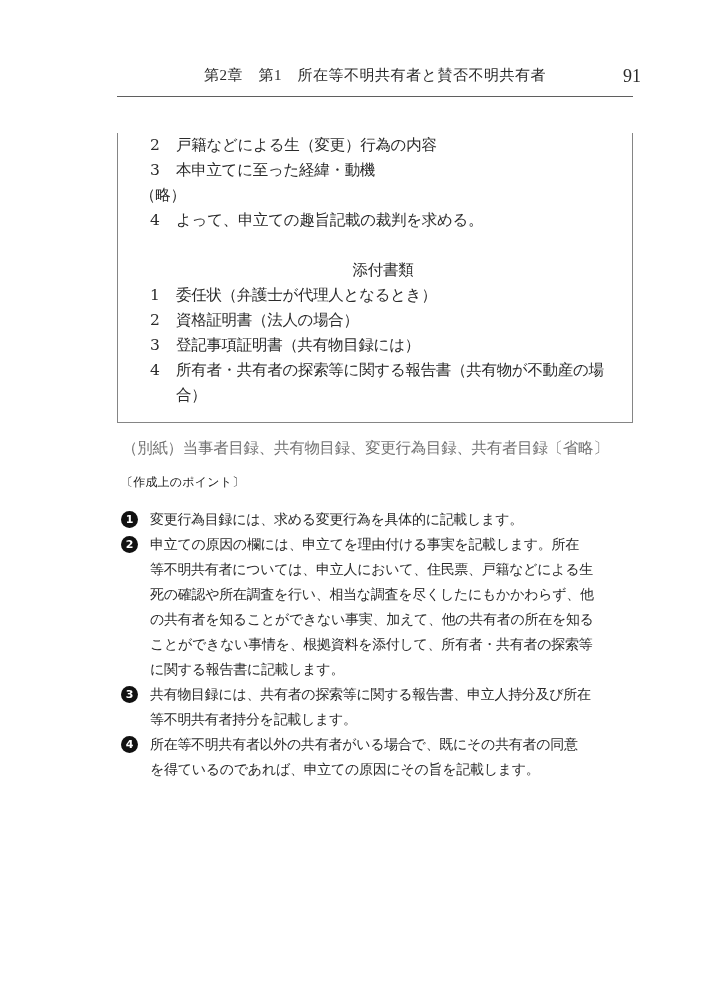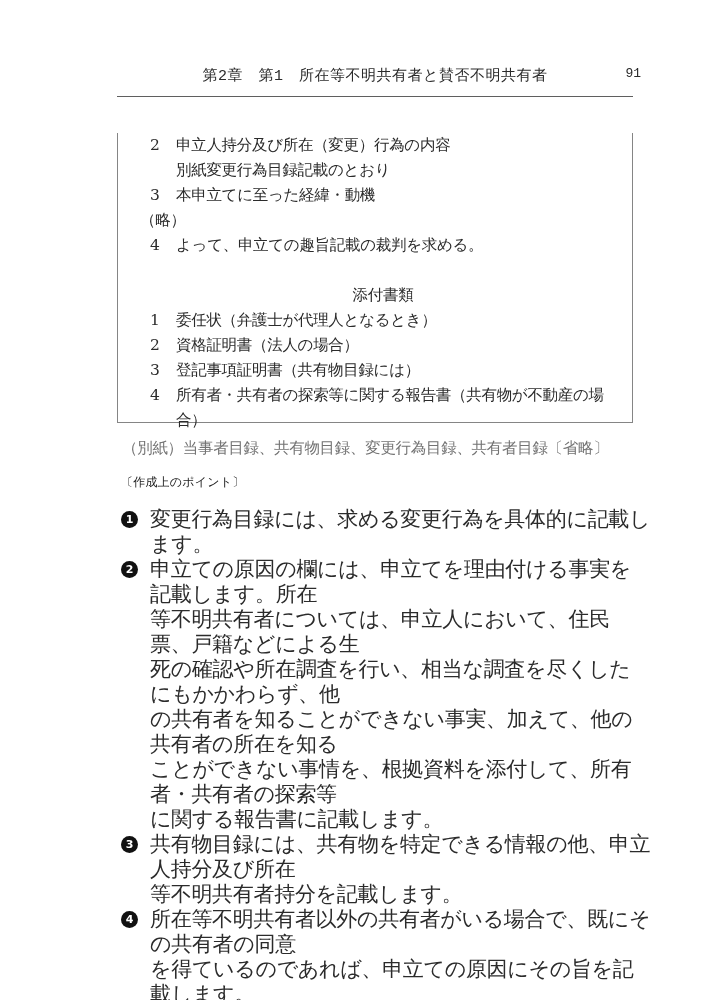--- a/index.html
+++ b/index.html
@@ -10,27 +10,27 @@
     background:#ffffff;
     color:#262626;
     font-family:"DejaVu Serif","Liberation Serif",serif;
     overflow:hidden;
   }
   
   .running-head{
     position:absolute;left:117px;top:66px;width:516px;
     border-bottom:1px solid #5f5f5f;
     padding-bottom:11px;
-    font-family:Liberation Mono, monospace;
+    font-family:Liberation Serif, serif;
     font-size:15px;letter-spacing:0.5px;
     text-align:center;color:#2a2a2a;
   }
   .running-head .pageno{
     position:absolute;right:-8px;top:0;
-    font-size:13px;letter-spacing:0;
+    font-size:18px;letter-spacing:0;
   }
   
   .doc-box{
     position:absolute;left:117px;top:133px;width:516px;height:290px;
     border-left:1px solid #858585;
     border-right:1px solid #858585;
     border-bottom:1px solid #858585;
     box-sizing:border-box;
     font-size:15.5px;letter-spacing:-0.3px;line-height:25px;
     color:#2b2b2b;
@@ -59,40 +59,39 @@
   }
   .point{display:flex;align-items:flex-start;}
   .pt-marker{
     flex:0 0 17px;height:17px;margin-top:4px;margin-right:12px;
     background:#111;border-radius:50%;
     color:#fff;font-family:"DejaVu Sans","Liberation Sans",sans-serif;
     font-size:11px;font-weight:bold;line-height:17px;text-align:center;
   }
   .pt-text{
     white-space:pre-wrap;
-    font-size:21px;letter-spacing:-0.3px;line-height:25px;
+    font-size:14px;letter-spacing:-0.3px;line-height:25px;
     color:#2b2b2b;
   }
 </style>
 </head>
 <body>
 
 <div class="page">
 
   <div class="running-head">
     <span>第2章　第1　所在等不明共有者と賛否不明共有者</span>
     <span class="pageno">91</span>
   </div>
 
   <div class="doc-box">
     <div class="row">
       <span class="num">2</span>
-      <span>申立人持分及び所在（変更）行為の内容</span>
+      <span>戸籍などによる生（変更）行為の内容</span>
     </div>
-    <div class="sub">別紙変更行為目録記載のとおり</div>
     <div class="row">
       <span class="num">3</span>
       <span>本申立てに至った経緯・動機</span>
     </div>
     <div class="sub-loose">（略）</div>
     <div class="row">
       <span class="num">4</span>
       <span>よって、申立ての趣旨記載の裁判を求める。</span>
     </div>
 
@@ -130,21 +129,21 @@
       <span class="pt-marker">2</span>
       <span class="pt-text">申立ての原因の欄には、申立てを理由付ける事実を記載します。所在
 等不明共有者については、申立人において、住民票、戸籍などによる生
 死の確認や所在調査を行い、相当な調査を尽くしたにもかかわらず、他
 の共有者を知ることができない事実、加えて、他の共有者の所在を知る
 ことができない事情を、根拠資料を添付して、所有者・共有者の探索等
 に関する報告書に記載します。</span>
     </div>
     <div class="point">
       <span class="pt-marker">3</span>
-      <span class="pt-text">共有物目録には、共有物を特定できる情報の他、申立人持分及び所在
+      <span class="pt-text">共有物目録には、共有者の探索等に関する報告書、申立人持分及び所在
 等不明共有者持分を記載します。</span>
     </div>
     <div class="point">
       <span class="pt-marker">4</span>
       <span class="pt-text">所在等不明共有者以外の共有者がいる場合で、既にその共有者の同意
 を得ているのであれば、申立ての原因にその旨を記載します。</span>
     </div>
   </div>
 
 </div>

